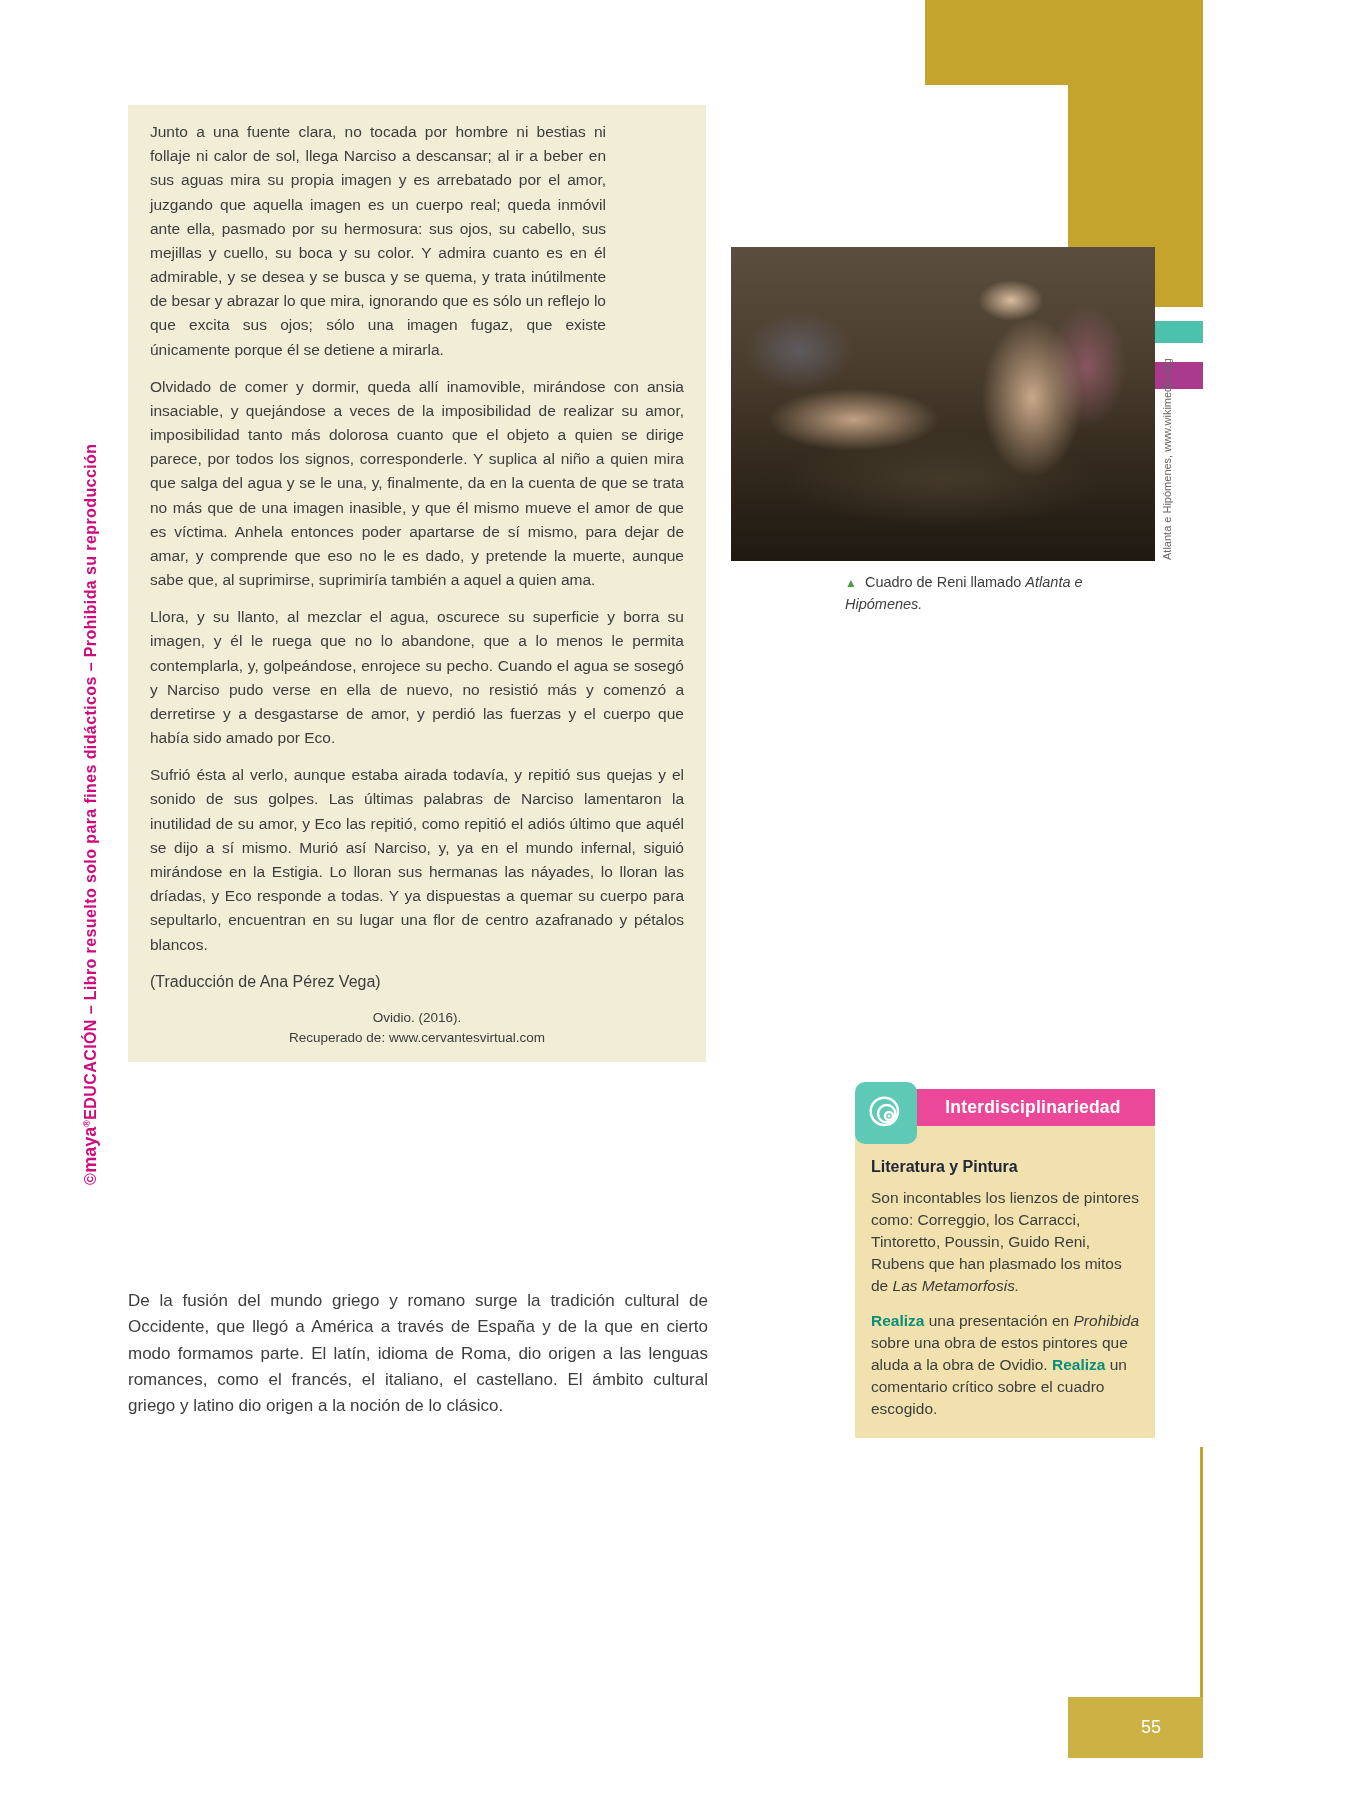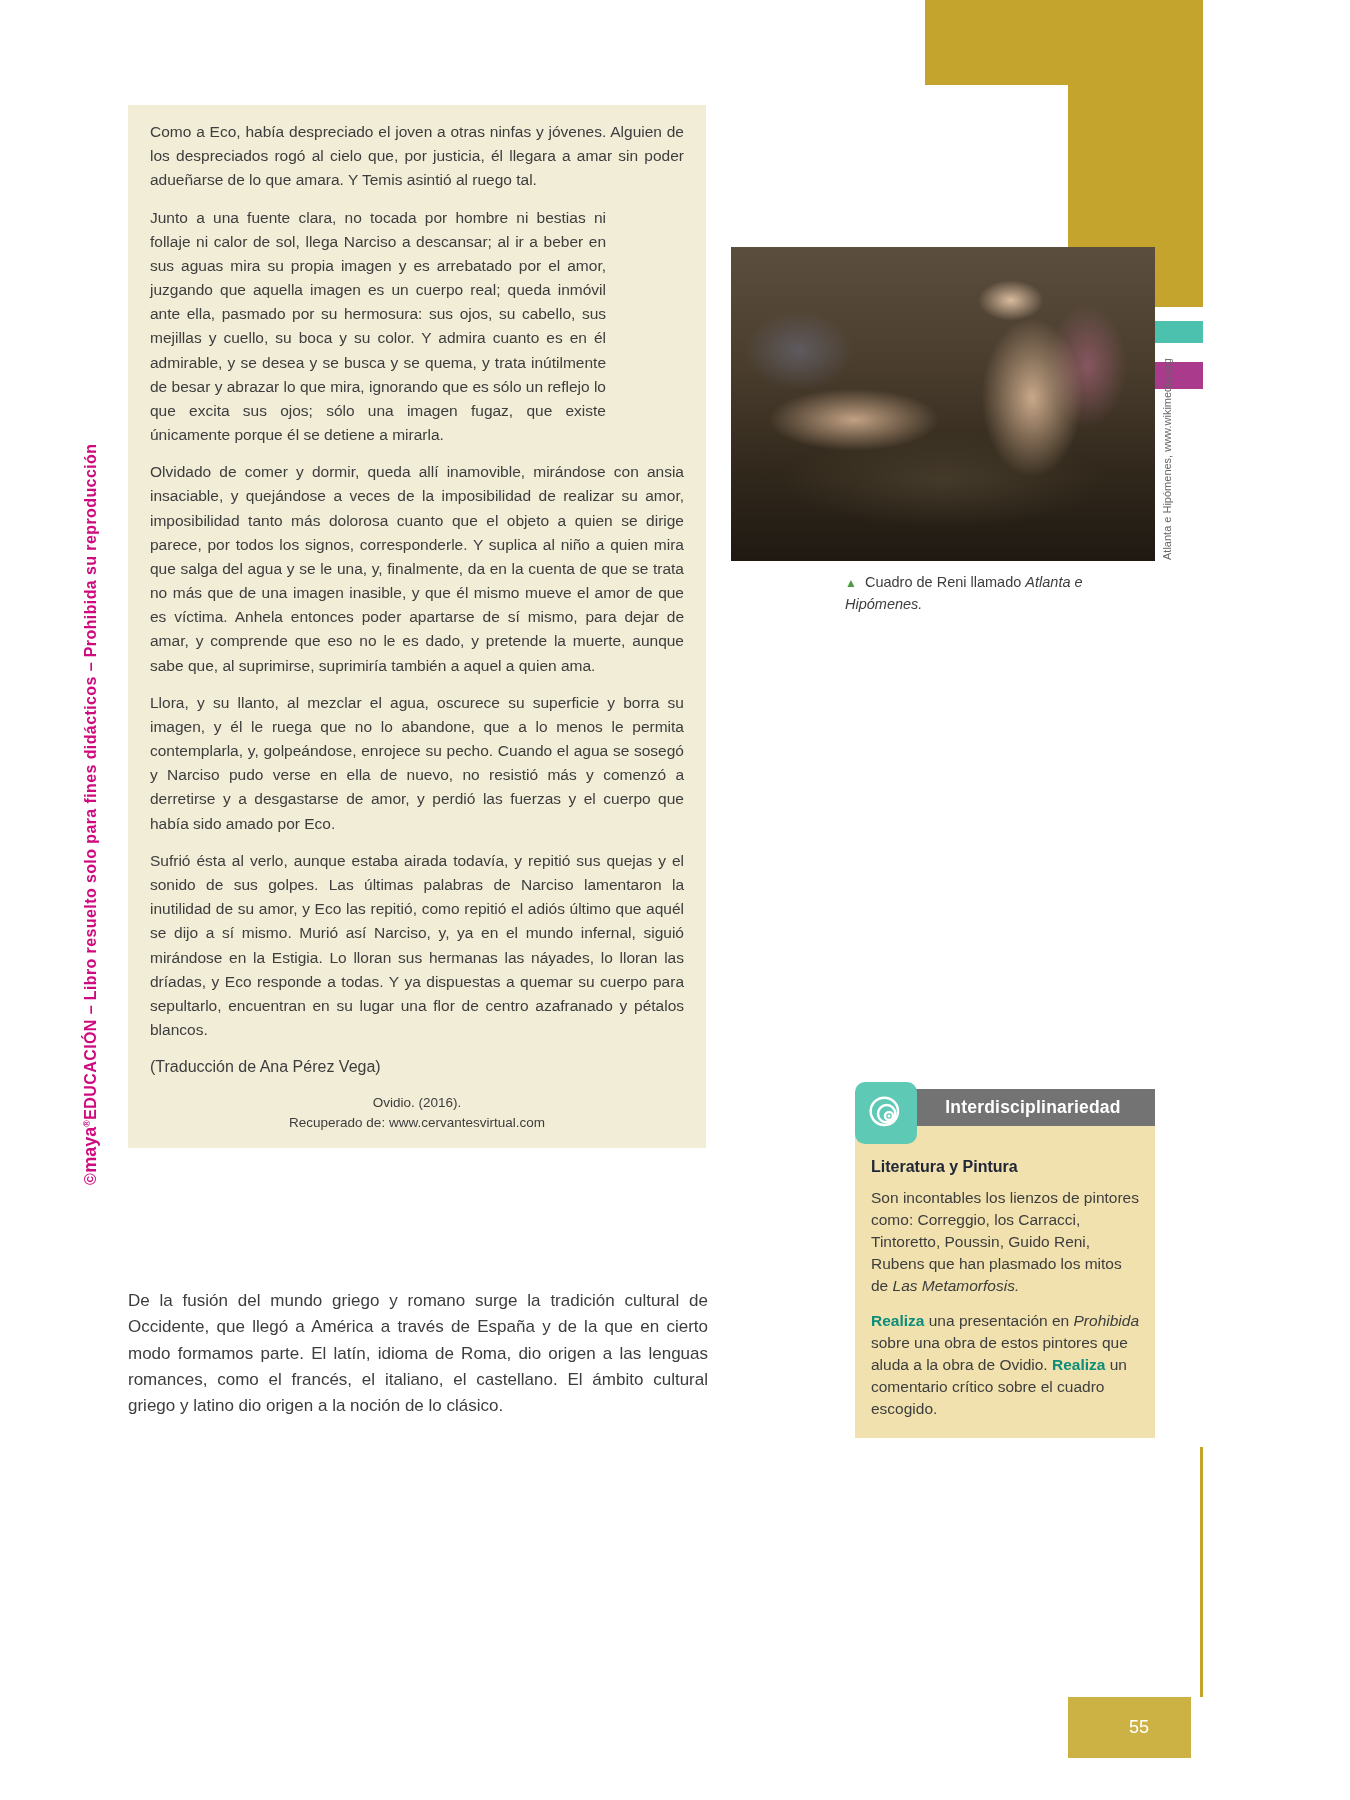--- a/index.html
+++ b/index.html
@@ -8,21 +8,21 @@
     position:relative; background:#ffffff; overflow:hidden;
     font-family:"Liberation Sans", sans-serif; color:#3d3d3d;
   }
 
   
   .gold-top   { position:absolute; left:925px;  top:0;      width:278px; height:85px;  background:#c5a42e; }
   .gold-col   { position:absolute; left:1068px; top:0;      width:135px; height:307px; background:#c5a42e; }
   .teal-stripe{ position:absolute; left:1068px; top:321px;  width:135px; height:22px;  background:#4cc2ae; }
   .magenta-stripe{ position:absolute; left:1068px; top:362px; width:135px; height:27px; background:#a93a8c; }
   .gold-rule  { position:absolute; left:1200px; top:1447px; width:3px;   height:250px; background:#c5a42e; }
-  .page-num   { position:absolute; left:1068px; top:1697px; width:123px; height:61px;  background:#ccb144;
+  .page-num   { position:absolute; left:1068px; top:1697px; width:135px; height:61px;  background:#ccb144;
                 color:#fff; font-size:18px; display:flex; align-items:center; justify-content:flex-end; padding-right:42px; }
 
   
   .vertical-brand {
     position:absolute; left:80px; top:1185px; transform:rotate(-90deg); transform-origin:0 0;
     white-space:nowrap; color:#cf0a7e; font-size:16px; font-weight:600; letter-spacing:.4px;
   }
   .vertical-brand .brand { font-weight:800; font-size:18px; letter-spacing:0; }
   .vertical-brand sup { font-size:9px; }
 
@@ -50,21 +50,21 @@
     white-space:nowrap; font-size:11px; color:#666;
   }
   .caption { position:absolute; left:845px; top:572px; width:268px; font-size:14.5px; line-height:1.5; }
   .caption .tri { color:#4a9e3f; font-size:12px; margin-right:4px; }
   .caption em { font-style:italic; }
 
   
   .inter-box  { position:absolute; left:855px; top:1082px; width:300px; }
   .inter-icon { position:absolute; left:0; top:0; width:62px; height:62px; background:#5ec9b5; border-radius:10px;
                 display:flex; align-items:center; justify-content:center; z-index:2; }
-  .inter-title{ margin-left:56px; margin-top:7px; height:37px; background:#737373; color:#fff; font-weight:bold;
+  .inter-title{ margin-left:56px; margin-top:7px; height:37px; background:#ec4899; color:#fff; font-weight:bold;
                 font-size:17.5px; display:flex; align-items:center; justify-content:center; letter-spacing:.2px; }
   .inter-body { background:#f0e1ae; padding:32px 16px 18px; }
   .inter-body h4 { font-size:16px; color:#222738; margin-bottom:11px; }
   .inter-body p  { font-size:15.5px; line-height:1.42; margin-bottom:13px; }
   .inter-body p:last-child { margin-bottom:0; }
   .inter-body .verb { color:#0d8d79; font-weight:bold; }
   .inter-body em { font-style:italic; }
 
   
   .closing { position:absolute; left:128px; top:1288px; width:580px; font-size:17px; line-height:1.55; text-align:justify; }
@@ -79,21 +79,20 @@
 <div class="gold-rule"></div>
 <div class="page-num">
   <span>55</span>
 </div>
 
 <div class="vertical-brand">
   <span>©</span><span class="brand">maya</span><sup>®</sup><span>EDUCACIÓN – Libro resuelto solo para fines didácticos – Prohibida su reproducción</span>
 </div>
 
 <section class="reading">
-  <p>Como a Eco, había despreciado el joven a otras ninfas y jóvenes. Alguien de los despreciados rogó al cielo que, por justicia, él llegara a amar sin poder adueñarse de lo que amara. Y Temis asintió al ruego tal.</p>
   <p class="narrow">Junto a una fuente clara, no tocada por hombre ni bestias ni follaje ni calor de sol, llega Narciso a descansar; al ir a beber en sus aguas mira su propia imagen y es arrebatado por el amor, juzgando que aquella imagen es un cuerpo real; queda inmóvil ante ella, pasmado por su hermosura: sus ojos, su cabello, sus mejillas y cuello, su boca y su color. Y admira cuanto es en él admirable, y se desea y se busca y se quema, y trata inútilmente de besar y abrazar lo que mira, ignorando que es sólo un reflejo lo que excita sus ojos; sólo una imagen fugaz, que existe únicamente porque él se detiene a mirarla.</p>
   <p>Olvidado de comer y dormir, queda allí inamovible, mirándose con ansia insaciable, y quejándose a veces de la imposibilidad de realizar su amor, imposibilidad tanto más dolorosa cuanto que el objeto a quien se dirige parece, por todos los signos, corresponderle. Y suplica al niño a quien mira que salga del agua y se le una, y, finalmente, da en la cuenta de que se trata no más que de una imagen inasible, y que él mismo mueve el amor de que es víctima. Anhela entonces poder apartarse de sí mismo, para dejar de amar, y comprende que eso no le es dado, y pretende la muerte, aunque sabe que, al suprimirse, suprimiría también a aquel a quien ama.</p>
   <p>Llora, y su llanto, al mezclar el agua, oscurece su superficie y borra su imagen, y él le ruega que no lo abandone, que a lo menos le permita contemplarla, y, golpeándose, enrojece su pecho. Cuando el agua se sosegó y Narciso pudo verse en ella de nuevo, no resistió más y comenzó a derretirse y a desgastarse de amor, y perdió las fuerzas y el cuerpo que había sido amado por Eco.</p>
   <p>Sufrió ésta al verlo, aunque estaba airada todavía, y repitió sus quejas y el sonido de sus golpes. Las últimas palabras de Narciso lamentaron la inutilidad de su amor, y Eco las repitió, como repitió el adiós último que aquél se dijo a sí mismo. Murió así Narciso, y, ya en el mundo infernal, siguió mirándose en la Estigia. Lo lloran sus hermanas las náyades, lo lloran las dríadas, y Eco responde a todas. Y ya dispuestas a quemar su cuerpo para sepultarlo, encuentran en su lugar una flor de centro azafranado y pétalos blancos.</p>
   <p class="credit">(Traducción de Ana Pérez Vega)</p>
   <p class="citation">
     <span>Ovidio. (2016).</span><br>
     <span>Recuperado de: www.cervantesvirtual.com</span>
   </p>
 </section>

